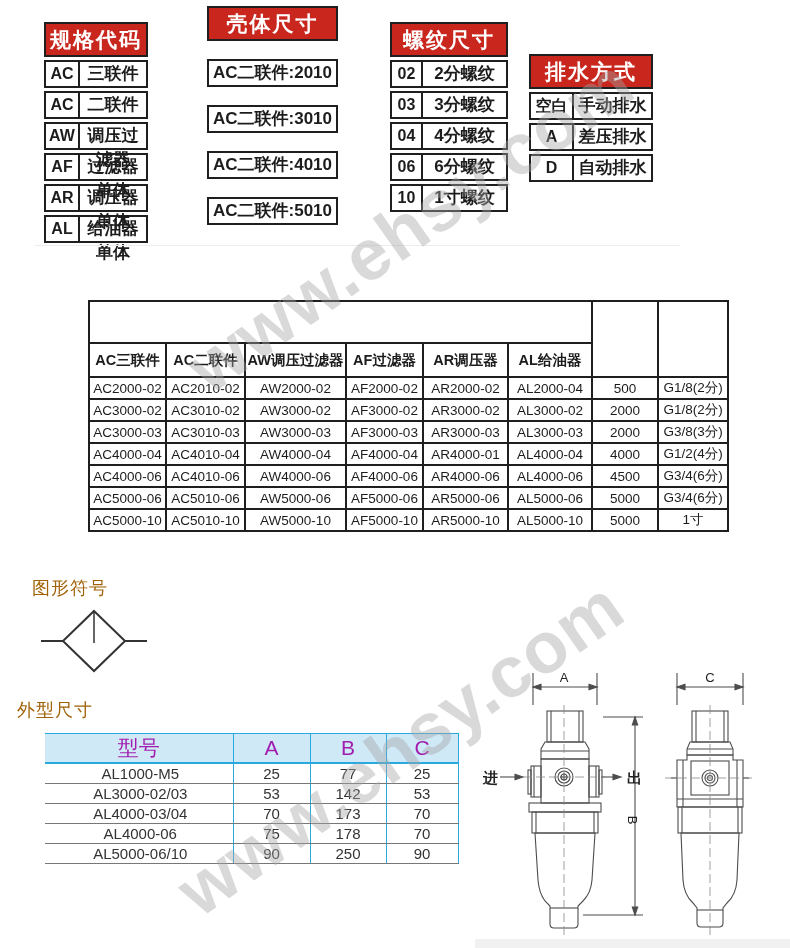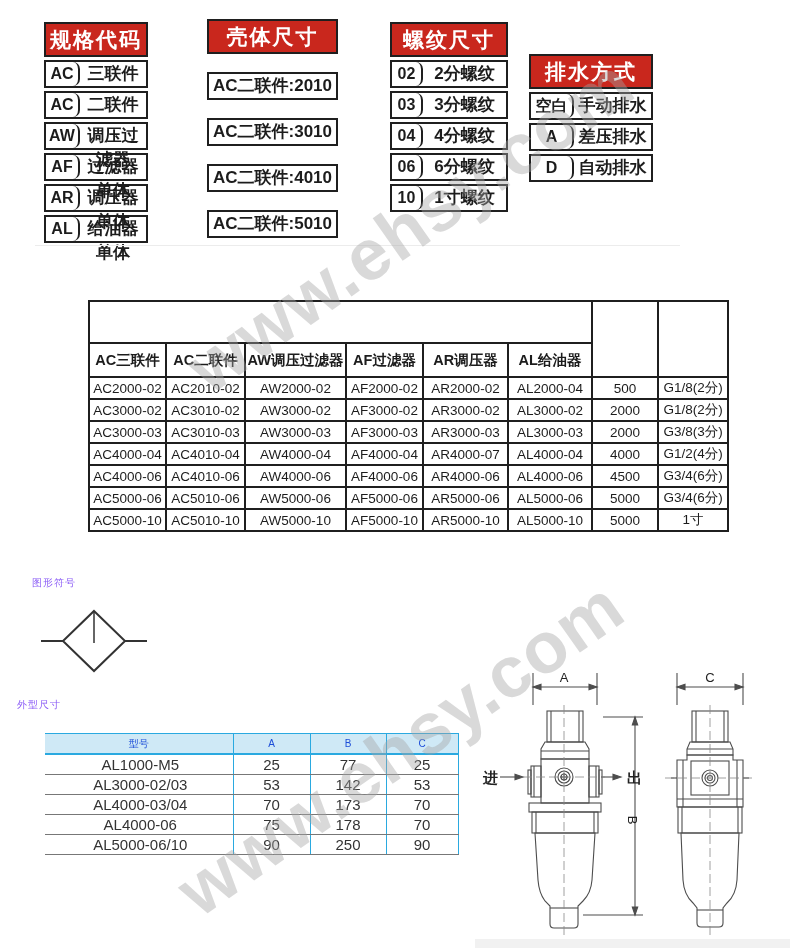--- a/index.html
+++ b/index.html
@@ -5,47 +5,47 @@
   html,body{margin:0;padding:0;background:#fff;}
   .canvas{position:relative;width:790px;height:948px;background:#ffffff;overflow:hidden;
           font-family:"Liberation Sans","DejaVu Sans",sans-serif;color:#1c1c1c;}
 
   
   .mini{position:absolute;}
   .mini-head{background:#c9271d;border:2px solid #1f1f1f;color:#fff;font-weight:bold;
              font-size:21px;height:31px;line-height:31px;text-align:center;letter-spacing:2px;}
   .mini-row{display:flex;border:2px solid #1f1f1f;margin-top:3px;height:24px;background:#fff;}
   .mini-c1{border-right:2px solid #1f1f1f;text-align:center;font-weight:bold;font-size:16px;
-           line-height:24px;flex:0 0 auto;border-radius:7px;}
+           line-height:24px;flex:0 0 auto;}
   .mini-c2{flex:1;text-align:center;font-weight:bold;font-size:17px;line-height:24px;}
   .t1 .mini-c1{width:32px;}
   .t3 .mini-c1{width:29px;}
   .t4 .mini-c1{width:41px;}
   .mini-single{border:2px solid #1f1f1f;margin-top:18px;height:24px;background:#fff;
                text-align:center;font-weight:bold;font-size:17px;line-height:24px;}
 
   
   .soft-divider{position:absolute;height:1px;background:#ececec;}
 
   
   table.pt{position:absolute;border-collapse:collapse;table-layout:fixed;}
   table.pt td{border:2px solid #1f1f1f;padding:0;text-align:center;vertical-align:middle;background:#fff;}
   td.pt-banner{background:#c9271d;color:#fff;font-size:26px;font-weight:bold;letter-spacing:6px;height:40px;}
   td.pt-red{background:#c9271d;color:#fff;font-weight:bold;font-size:12.5px;line-height:1.25;}
   tr.pt-headrow td{height:32px;font-weight:bold;font-size:14.5px;text-align:center;}
   tr.pt-datarow td{height:20px;font-size:13.5px;}
 
   
-  .section-label{position:absolute;font-size:10px;color:#8b5cf6;letter-spacing:1px;}
+  .section-label{position:absolute;font-size:18px;color:#a16207;letter-spacing:1px;}
 
   
   table.dt{position:absolute;border-collapse:collapse;table-layout:fixed;}
   table.dt td{padding:0;vertical-align:middle;background:#fff;border-right:1px solid #2aa9e0;}
   table.dt tr.dt-head td{background:#cfe9f6;border-top:1px solid #2aa9e0;border-bottom:2px solid #2aa9e0;
-        color:#1d4ed8;font-size:10px;height:19px;text-align:center;}
+        color:#a21caf;font-size:21px;height:19px;text-align:center;}
   table.dt tr.dt-row td{border-bottom:1px solid #777;font-size:15px;color:#333;height:19px;text-align:center;}
   table.dt td.dt-model{text-align:left;padding-left:3px;}
 
   
   .drawing{position:absolute;}
   .drawing text{font-family:"Liberation Sans","DejaVu Sans",sans-serif;}
 
   
   .watermark{position:absolute;z-index:10;pointer-events:none;white-space:nowrap;
              font-weight:bold;font-size:72px;color:rgba(165,165,165,0.42);
@@ -85,21 +85,21 @@
           <div class="mini-c2">调压器单体</div>
         </div>
 
         <div class="mini-row">
           <div class="mini-c1">AL</div>
           <div class="mini-c2">给油器单体</div>
         </div>
       </div>
   </div>
 
-  <div class="mini t2" style="left:207px;top:19px;width:131px;">
+  <div class="mini t2" style="left:207px;top:6px;width:131px;">
     <div class="mini-head">壳体尺寸</div>
     <div>
 
         <div class="mini-single">AC二联件:2010</div>
 
         <div class="mini-single">AC二联件:3010</div>
 
         <div class="mini-single">AC二联件:4010</div>
 
         <div class="mini-single">AC二联件:5010</div>
@@ -226,21 +226,21 @@
           <td>AL3000-03</td>
           <td>2000</td>
           <td>G3/8(3分)</td>
         </tr>
 
         <tr class="pt-datarow">
           <td>AC4000-04</td>
           <td>AC4010-04</td>
           <td>AW4000-04</td>
           <td>AF4000-04</td>
-          <td>AR4000-07</td>
+          <td>AR4000-01</td>
           <td>AL4000-04</td>
           <td>4000</td>
           <td>G1/2(4分)</td>
         </tr>
 
         <tr class="pt-datarow">
           <td>AC4000-06</td>
           <td>AC4010-06</td>
           <td>AW4000-06</td>
           <td>AF4000-06</td>

